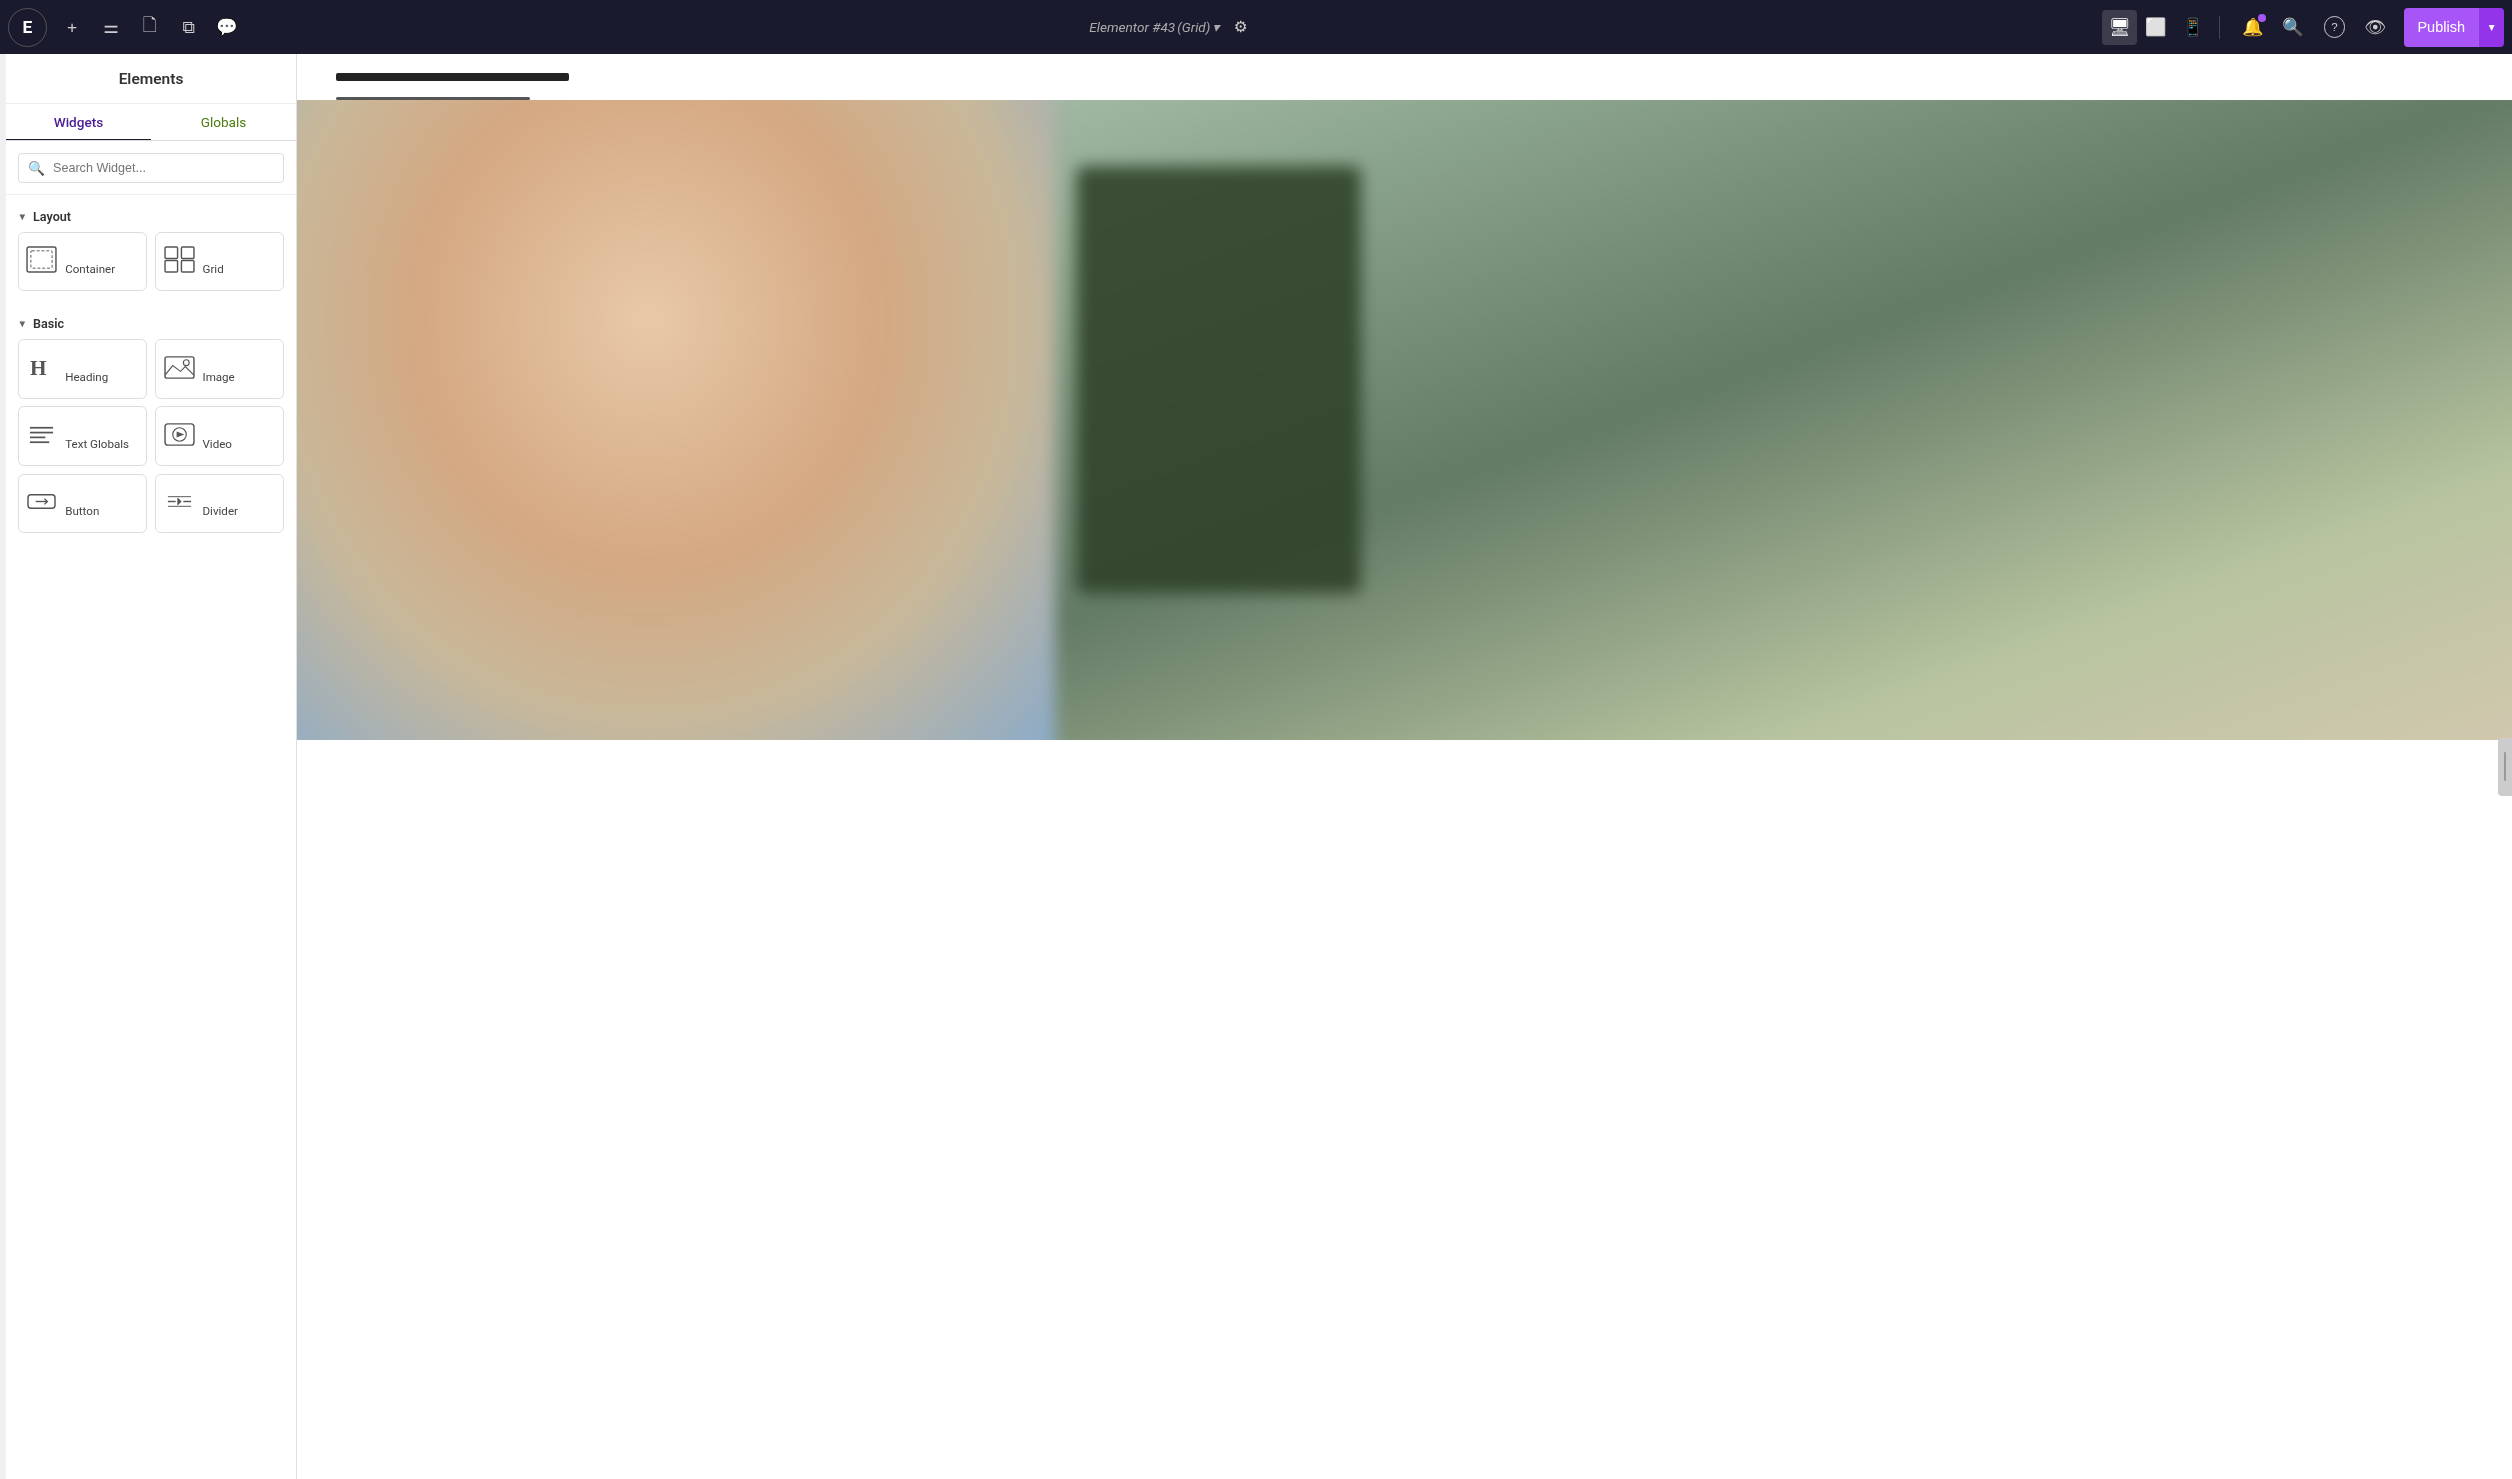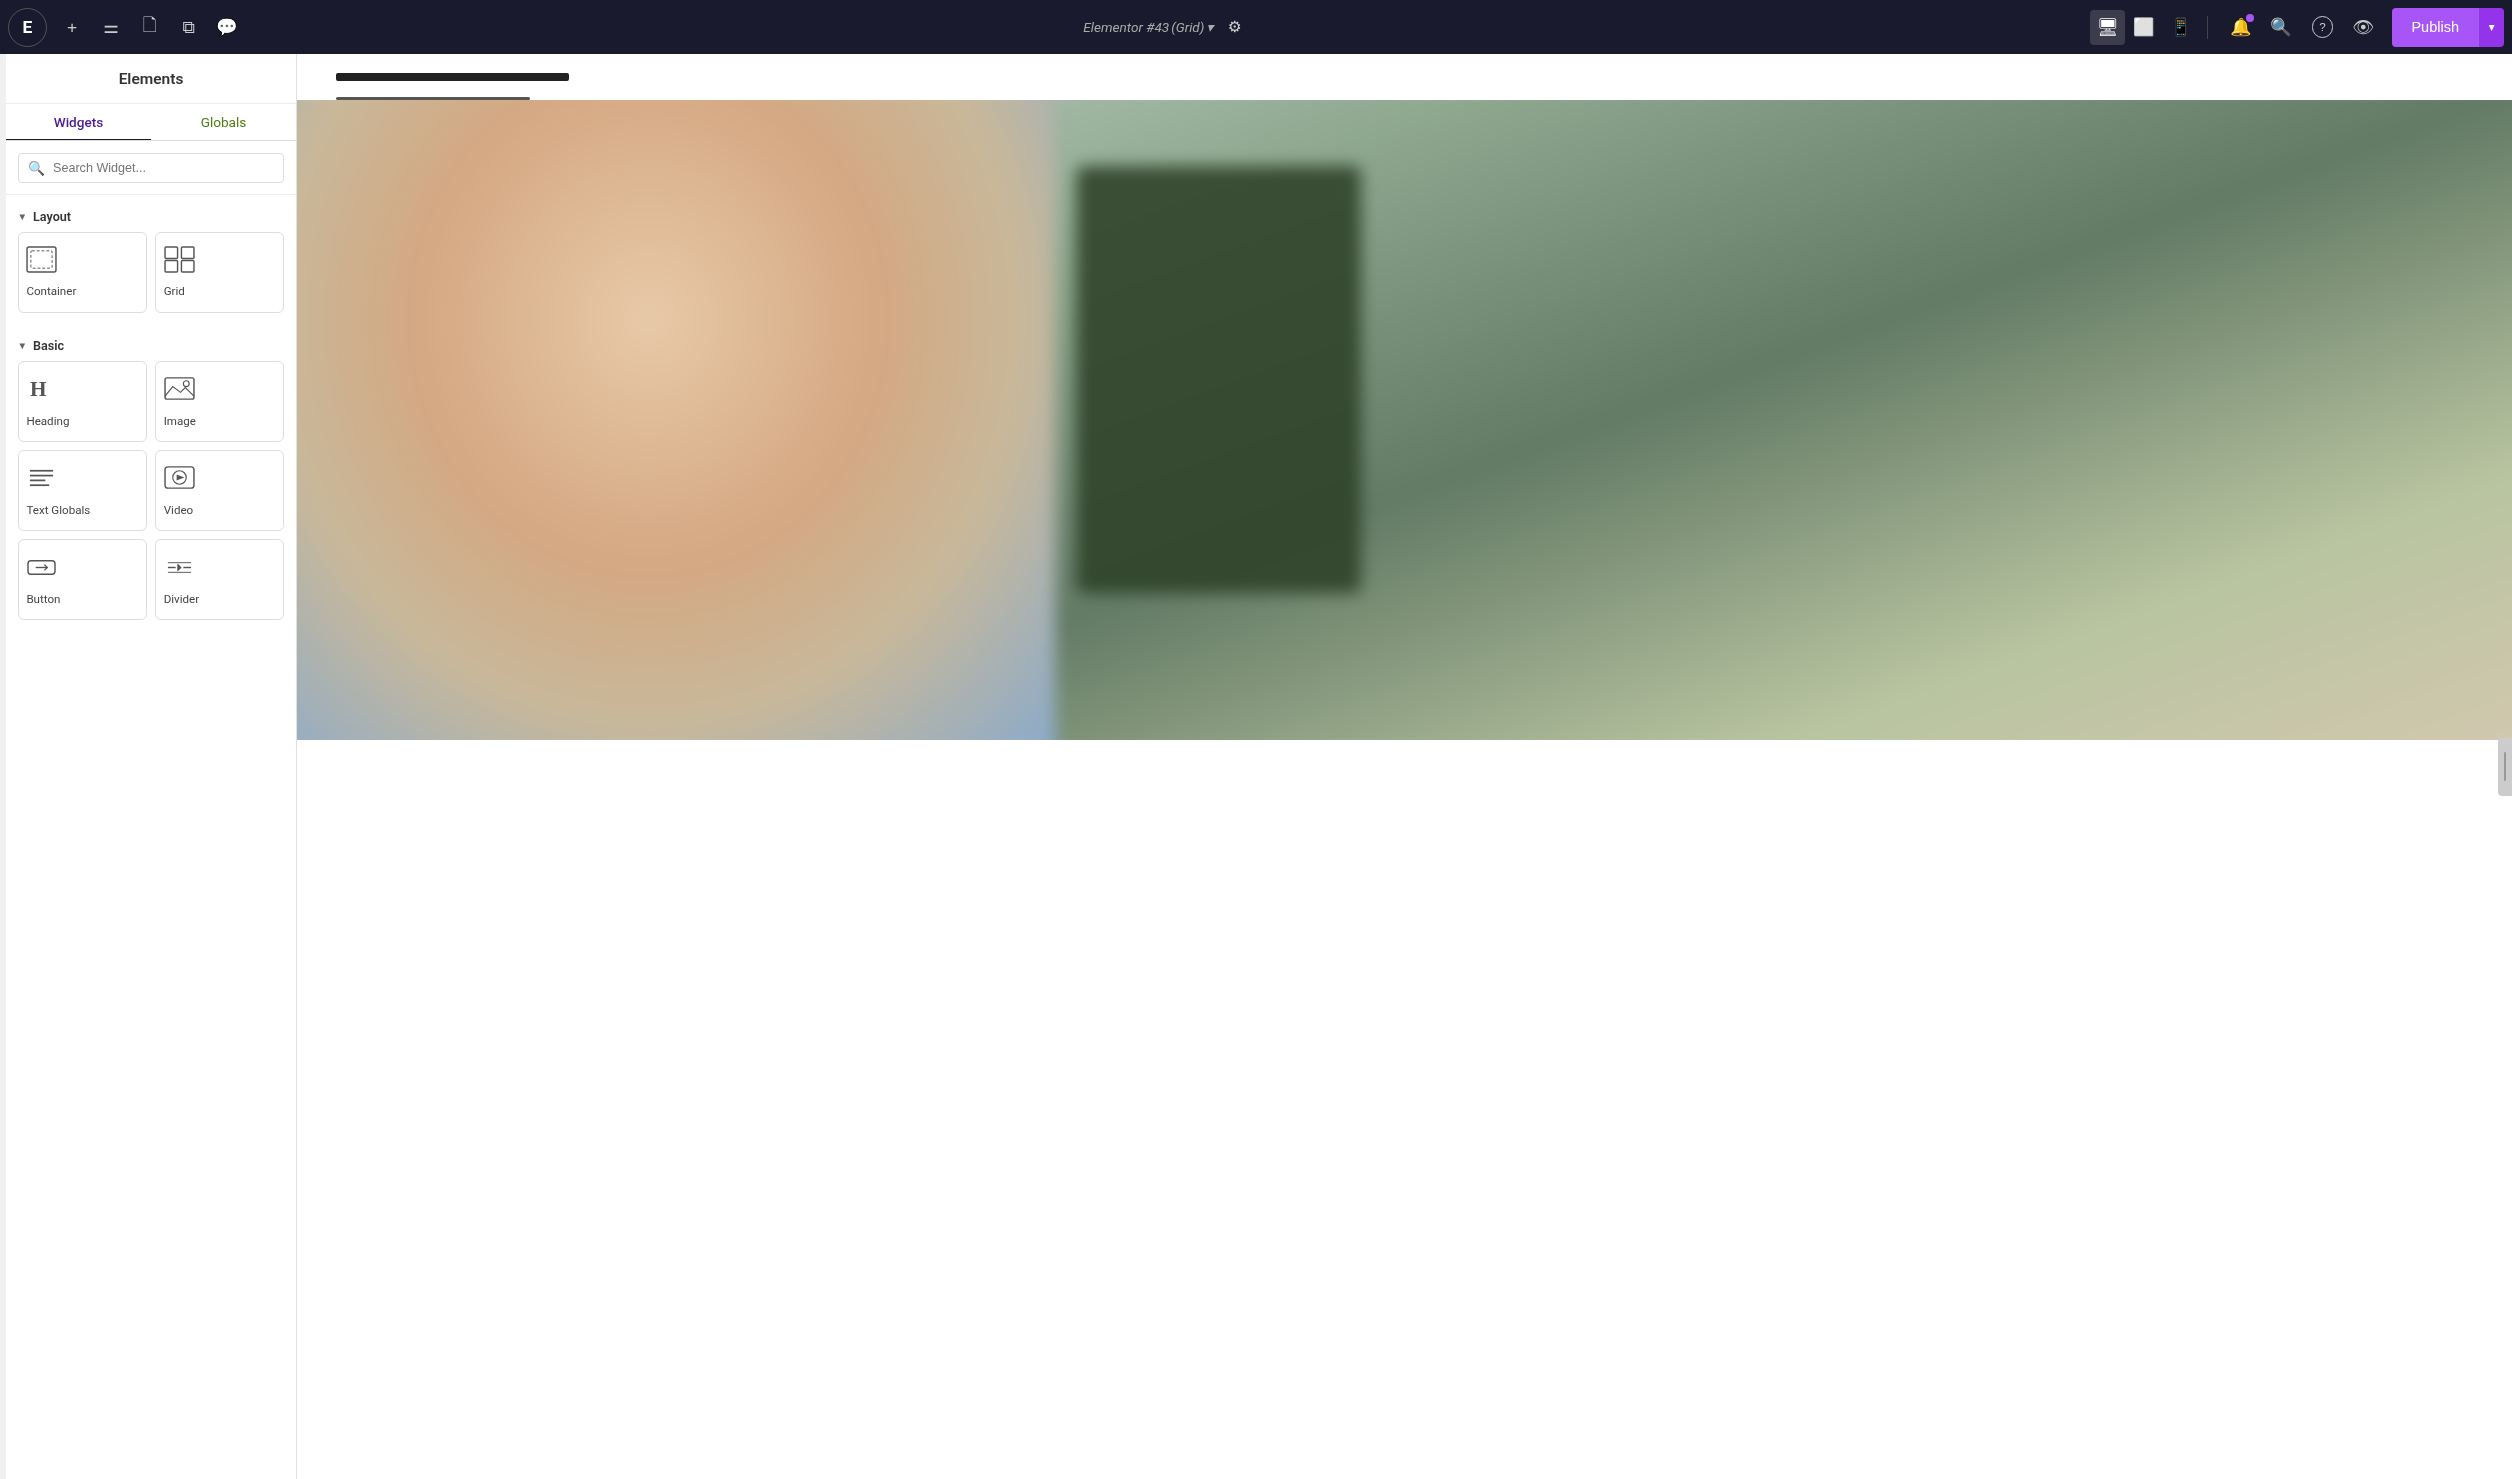--- a/index.html
+++ b/index.html
@@ -87,21 +87,21 @@
       width: 7.8px; height: 7.8px;
       background: #a855f7;
       border-radius: 50%;
       position: absolute;
       top: 4.8px; right: 4.8px;
     }
     .publish-btn {
       background: #a855f7;
       color: #fff;
       border: none;
-      padding: 0 19px;
+      padding: 0 13px;
       height: 39px;
       border-radius: 3.9px 0 0 3.9px;
       cursor: pointer;
       font-size: 14.5px;
       font-weight: 500;
     }
     .publish-chevron {
       background: #9333ea;
       color: #fff;
       border: none;
@@ -207,22 +207,22 @@
       display: grid;
       grid-template-columns: 1fr 1fr;
       gap: 7.8px;
       padding: 0 11.6px 11.6px;
     }
     .widget-item {
       border: 1px solid #ddd;
       border-radius: 5.8px;
       padding: 13.6px 7.8px;
       display: flex;
-      flex-direction: column;
-      align-items: flex-start;
+      flex-direction: row;
+      align-items: flex-end;
       gap: 7.8px;
       cursor: grab;
       background: #fff;
       transition: box-shadow 0.2s;
     }
     .widget-icon { font-size: 21.3px; color: #555; line-height: 1; }
     .widget-label { font-size: 11.6px; color: #444; }
 
     
     .canvas {

